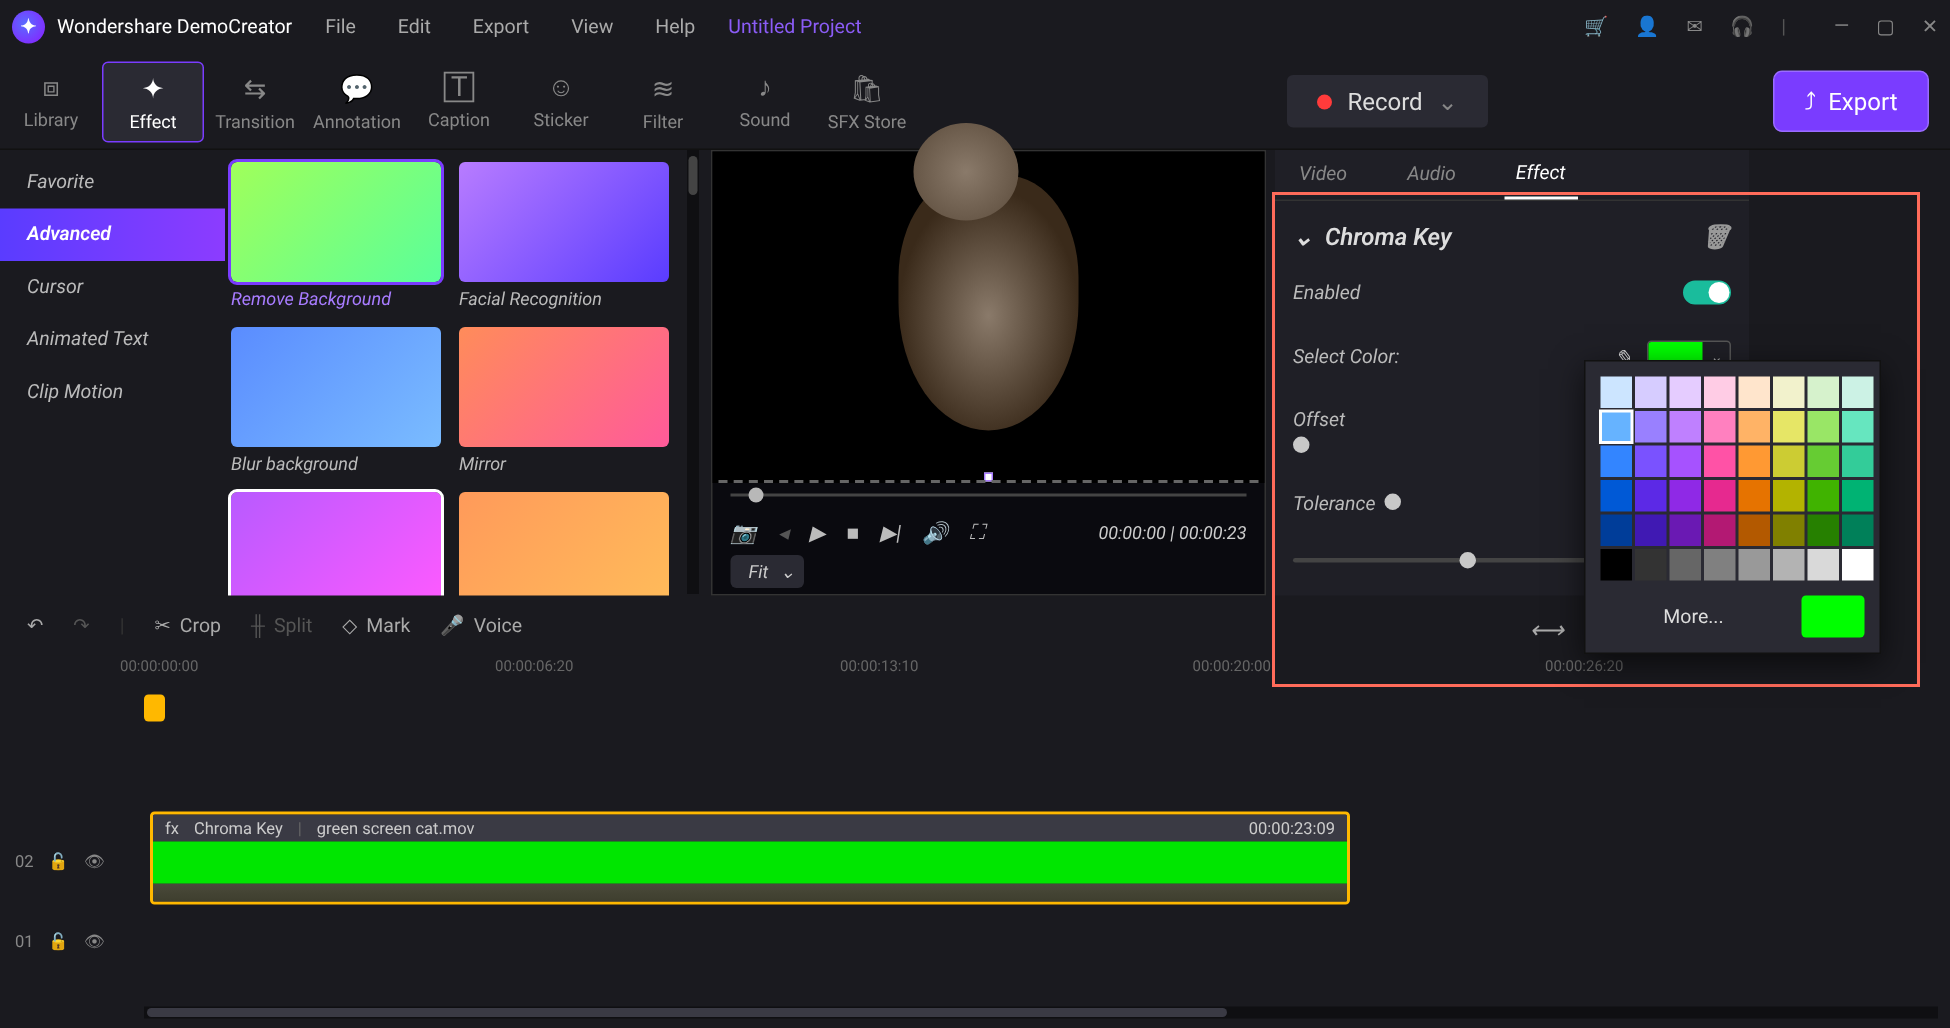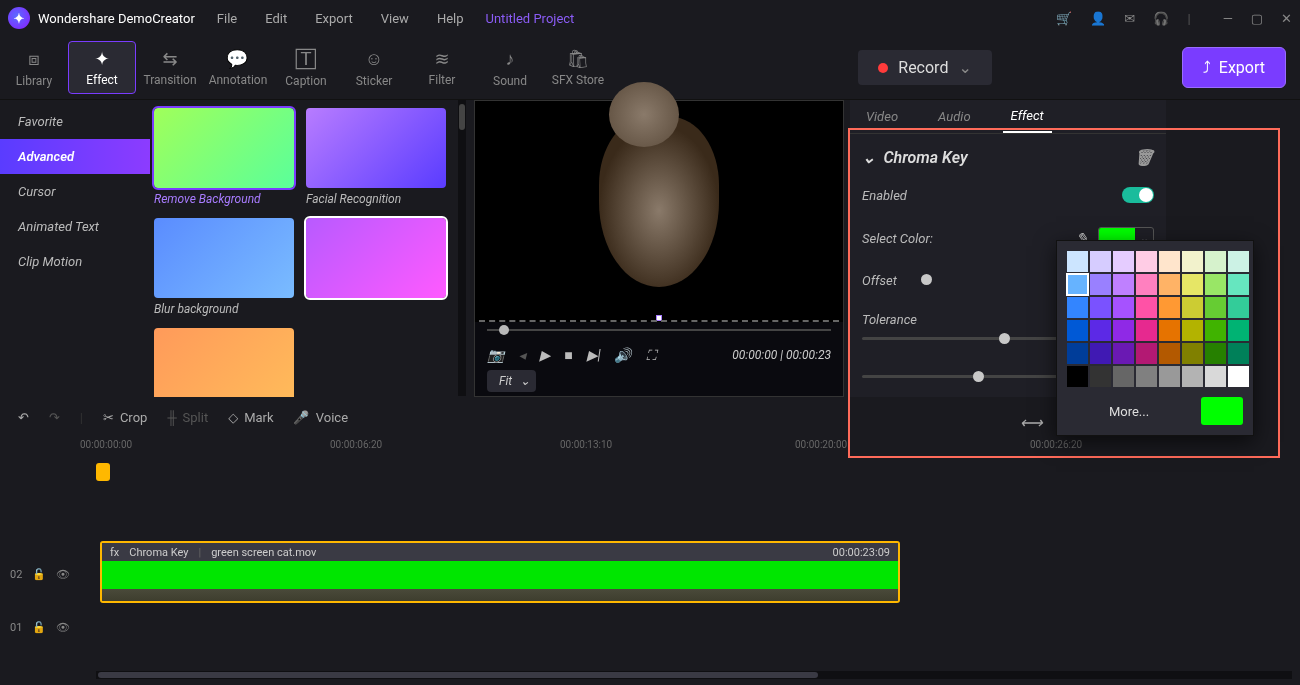--- a/index.html
+++ b/index.html
@@ -181,20 +181,24 @@
       </div>
     <div class="effect-card">
         <div class="effect-thumb th2"></div>
         <div class="effect-label">Facial Recognition</div>
       </div>
     <div class="effect-card">
         <div class="effect-thumb th3"></div>
         <div class="effect-label">Blur background</div>
       </div>
     <div class="effect-card">
+        <div class="effect-thumb th4"></div>
+        <div class="effect-label">Mirror</div>
+      </div>
+    <div class="effect-card">
         <div class="effect-thumb th5" style="outline:2px solid #fff"></div>
       </div>
     <div class="effect-card">
         <div class="effect-thumb th6"></div>
       </div>
   </div>
 
   <div class="scroll-stub">
       <div class="thumb"></div>
     </div>
@@ -241,28 +245,28 @@
         <div class="toggle"></div>
       </div>
       <div class="chroma-row">
         <span>Select Color:</span>
         <span class="eyedrop">✎</span>
         <div class="color-chip">
           <div class="color-swatch"></div>
           <div class="color-arrow">⌄</div>
         </div>
       </div>
-      <div class="chroma-row" style="flex-direction:row;align-items:flex-end;gap:24px;">
+      <div class="chroma-row" style="flex-direction:column;align-items:flex-start;gap:3px;">
         <span>Offset</span>
         <div class="slider">
             <div class="track"></div>
             <div class="knob" style="left:47%"></div>
           </div>
       </div>
-      <div class="chroma-row" style="flex-direction:column;align-items:stretch;gap:6px;">
+      <div class="chroma-row" style="flex-direction:row;align-items:stretch;gap:6px;">
         <span>Tolerance</span>
         <div class="slider">
             <div class="track"></div>
             <div class="knob" style="left:47%"></div>
           </div>
       </div>
       <div class="chroma-row" style="flex-direction:column;align-items:stretch;gap:6px;">
         <div class="slider">
             <div class="track"></div>
             <div class="knob" style="left:38%"></div>

